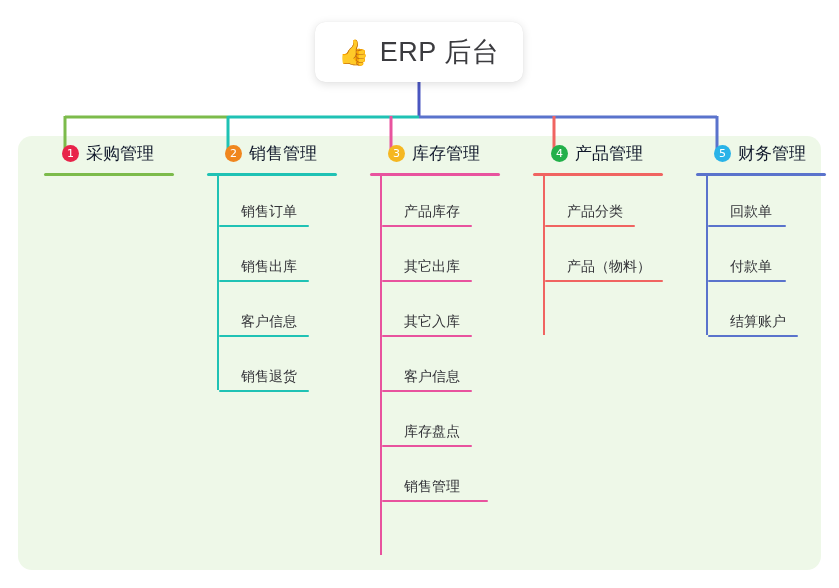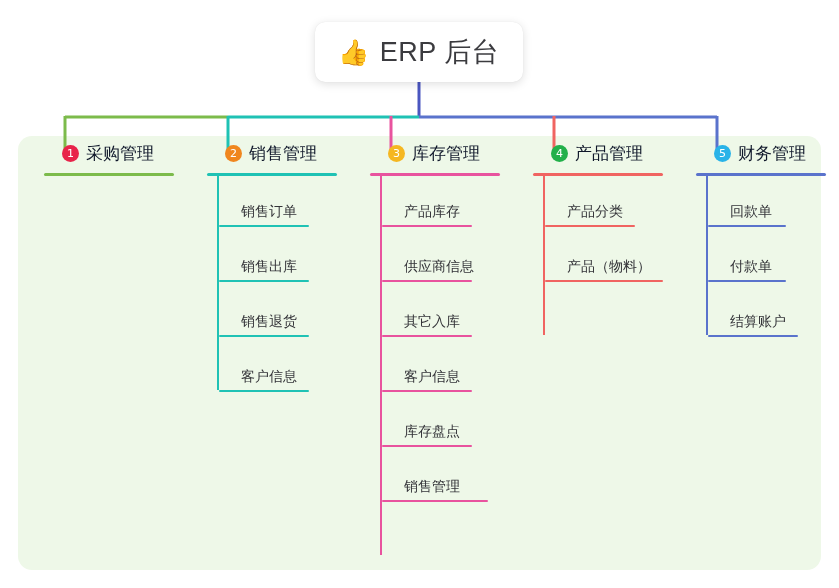--- a/index.html
+++ b/index.html
@@ -189,43 +189,43 @@
           <div class="spine" style="background: rgb(31, 194, 180); height: 214px;"></div>
           <div class="item">
             <span class="item-text">销售订单</span>
             <div class="item-rule" style="background: rgb(31, 194, 180); width: 90px;"></div>
           </div>
           <div class="item">
             <span class="item-text">销售出库</span>
             <div class="item-rule" style="background: rgb(31, 194, 180); width: 90px;"></div>
           </div>
           <div class="item">
+            <span class="item-text">客户信息</span>
+            <div class="item-rule" style="background: rgb(31, 194, 180); width: 90px;"></div>
+          </div>
+          <div class="item">
             <span class="item-text">销售退货</span>
-            <div class="item-rule" style="background: rgb(31, 194, 180); width: 90px;"></div>
-          </div>
-          <div class="item">
-            <span class="item-text">客户信息</span>
             <div class="item-rule" style="background: rgb(31, 194, 180); width: 90px;"></div>
           </div>
         </div>
       </div>
       <div class="branch" style="left: 348px; width: 160px;">
         <div class="branch-head">
           <span class="badge" style="background: rgb(245, 183, 33);">3</span>
           <span class="branch-label">库存管理</span>
         </div>
         <div class="head-rule" style="background: rgb(232, 83, 158); width: 130px; margin-left: 4px;"></div>
         <div class="items">
           <div class="spine" style="background: rgb(232, 83, 158); height: 379px;"></div>
           <div class="item">
             <span class="item-text">产品库存</span>
             <div class="item-rule" style="background: rgb(232, 83, 158); width: 90px;"></div>
           </div>
           <div class="item">
-            <span class="item-text">供应商信息</span>
+            <span class="item-text">其它出库</span>
             <div class="item-rule" style="background: rgb(232, 83, 158); width: 90px;"></div>
           </div>
           <div class="item">
             <span class="item-text">其它入库</span>
             <div class="item-rule" style="background: rgb(232, 83, 158); width: 90px;"></div>
           </div>
           <div class="item">
             <span class="item-text">客户信息</span>
             <div class="item-rule" style="background: rgb(232, 83, 158); width: 90px;"></div>
           </div>

